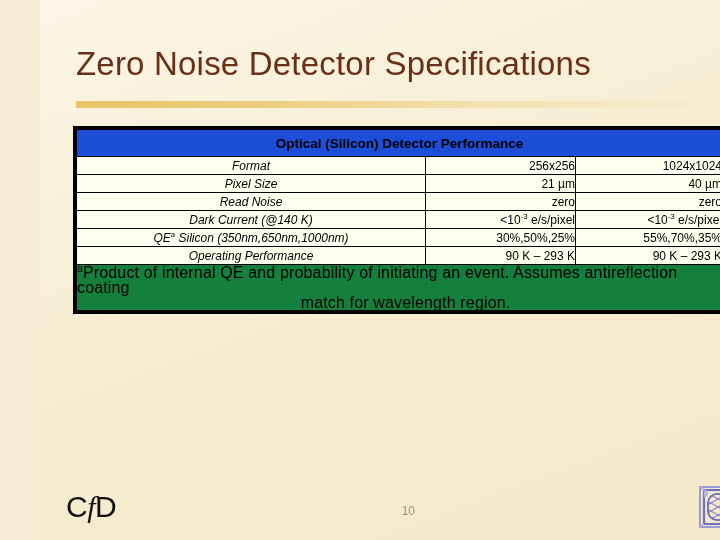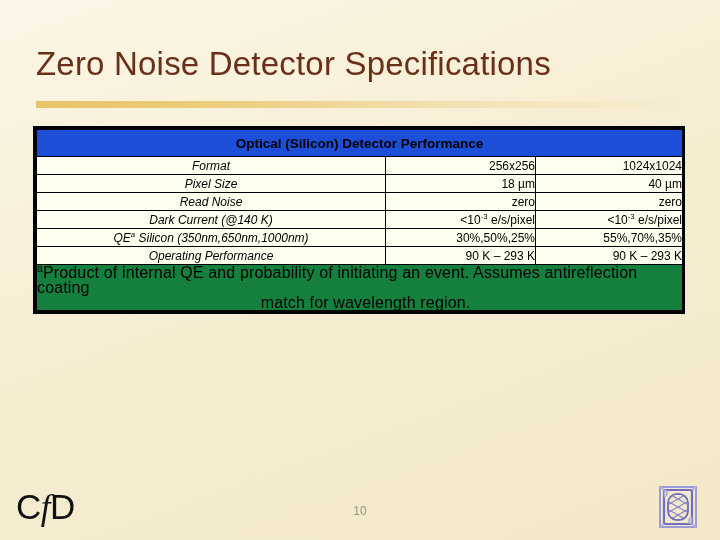--- a/index.html
+++ b/index.html
@@ -14,20 +14,21 @@
     font-family: "Liberation Sans", sans-serif;
     position: relative;
     -webkit-font-smoothing: antialiased;
   }
 
   
   #slide {
     position: absolute;
     inset: 0;
     background: linear-gradient(160deg, #fbf6e6 0%, #f6edd2 45%, #f3e8c9 100%);
+    margin-left: 40px;
   }
 
   
   #title {
     position: absolute;
     left: 36px;
     top: 44px;
     width: 650px;
     font-size: 33px;
     line-height: 40px;
@@ -127,38 +128,38 @@
   }
   .note-indent {
     display: block;
     padding-left: 12px;
     text-align: center;
   }
 
   
   #logo-cfd {
     position: absolute;
-    left: 16px;
+    left: 26px;
     top: 487px;
-    font-size: 35px;
+    font-size: 30px;
     line-height: 40px;
     color: #111;
     font-weight: normal;
     letter-spacing: -0.5px;
   }
   #logo-cfd .f {
     font-style: italic;
     font-family: "Liberation Serif", serif;
   }
   #slide-number {
     position: absolute;
     left: 345px;
     top: 504px;
     width: 30px;
-    text-align: center;
+    text-align: right;
     font-size: 12px;
     color: #9a9480;
   }
   #logo-mark {
     position: absolute;
     left: 654px;
     top: 481px;
     width: 48px;
     height: 52px;
   }
@@ -183,21 +184,21 @@
           <td class="cap-cell" colspan="3">Optical (Silicon) Detector Performance</td>
         </tr>
 
         <tr>
             <td class="row-label">Format</td>
             <td class="row-value">256x256</td>
             <td class="row-value">1024x1024</td>
           </tr>
           <tr>
             <td class="row-label">Pixel Size</td>
-            <td class="row-value">18 µm</td>
+            <td class="row-value">21 µm</td>
             <td class="row-value">40 µm</td>
           </tr>
           <tr>
             <td class="row-label">Read Noise</td>
             <td class="row-value">zero</td>
             <td class="row-value">zero</td>
           </tr>
           <tr>
             <td class="row-label">Dark Current (@140 K)</td>
             <td class="row-value">&lt;10<span class="sup">-3</span> e/s/pixel</td>

